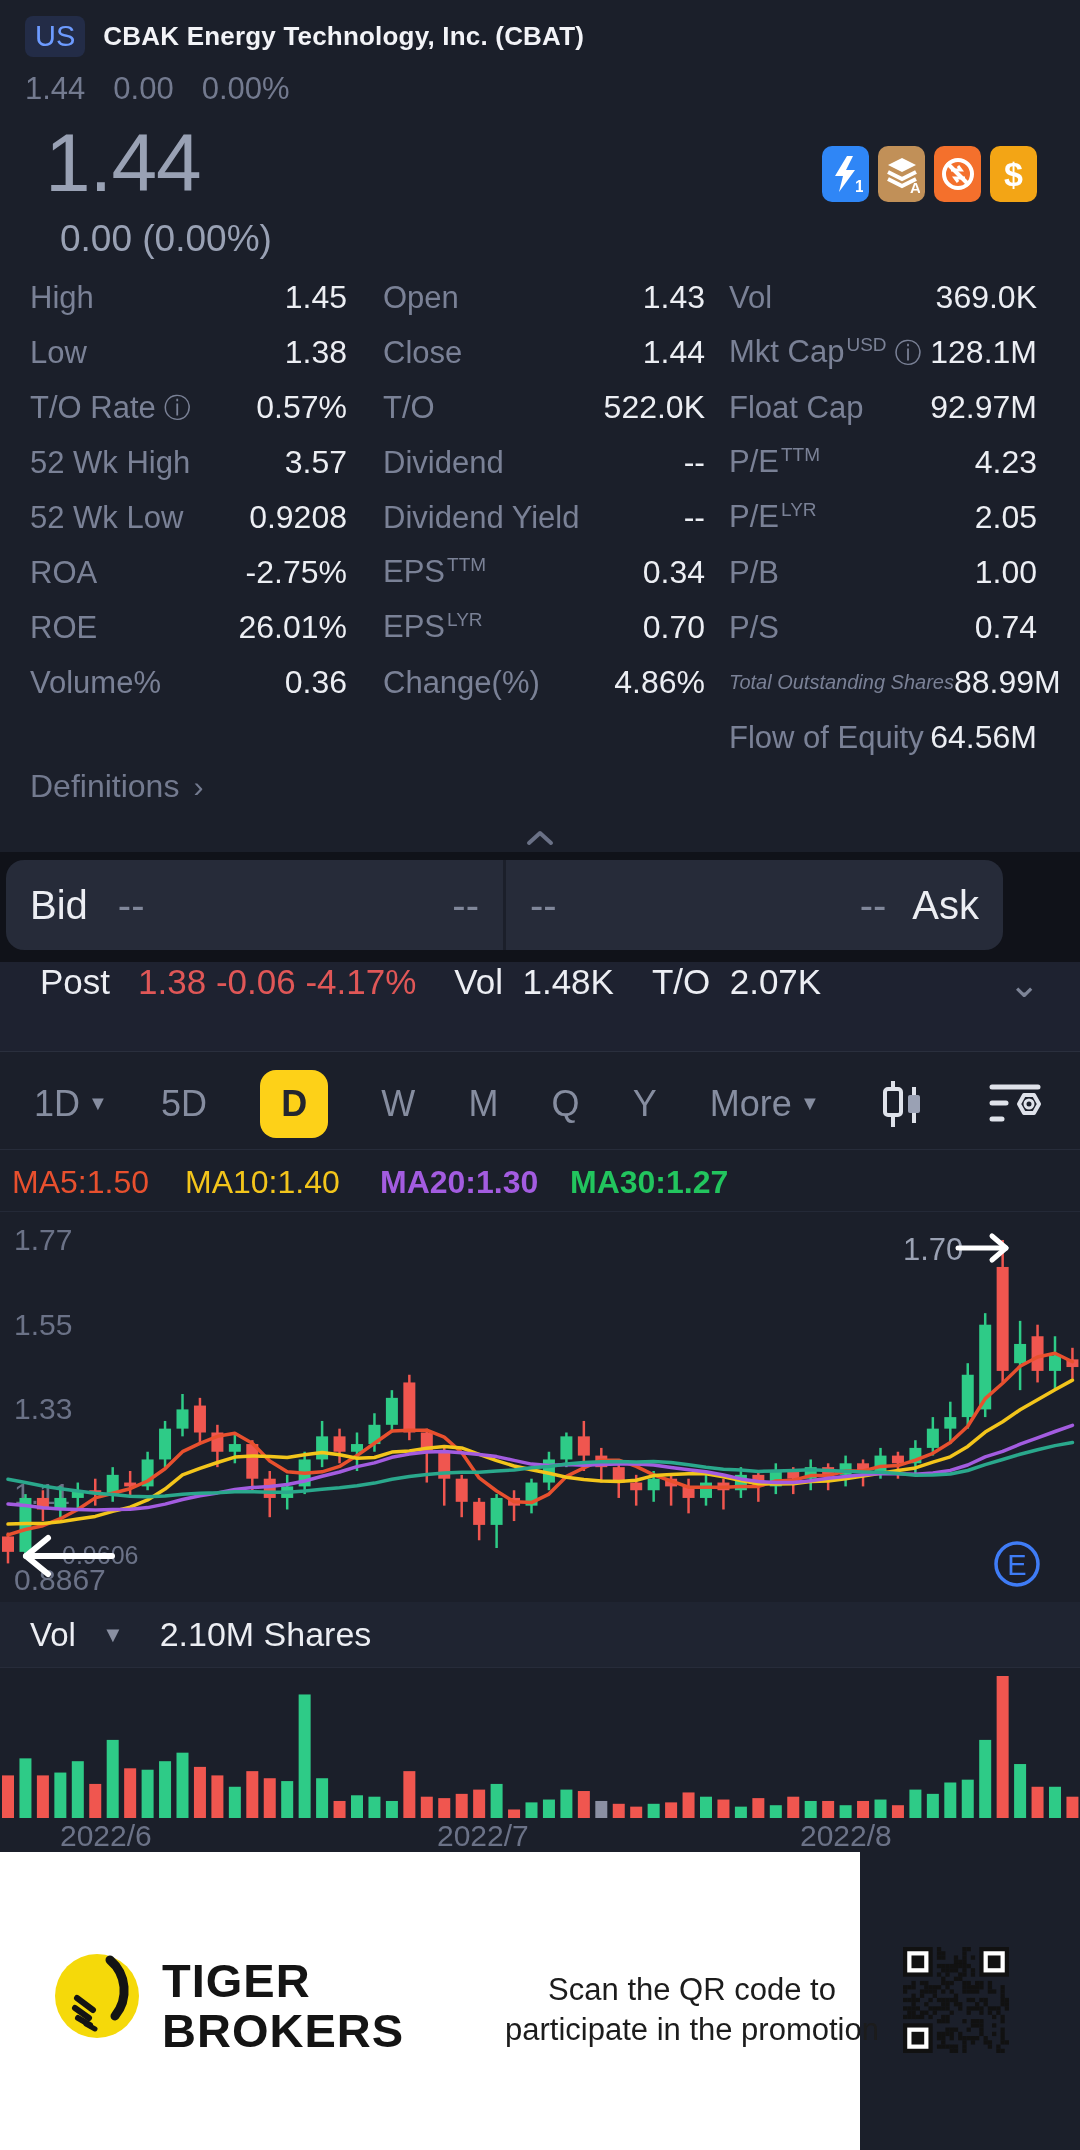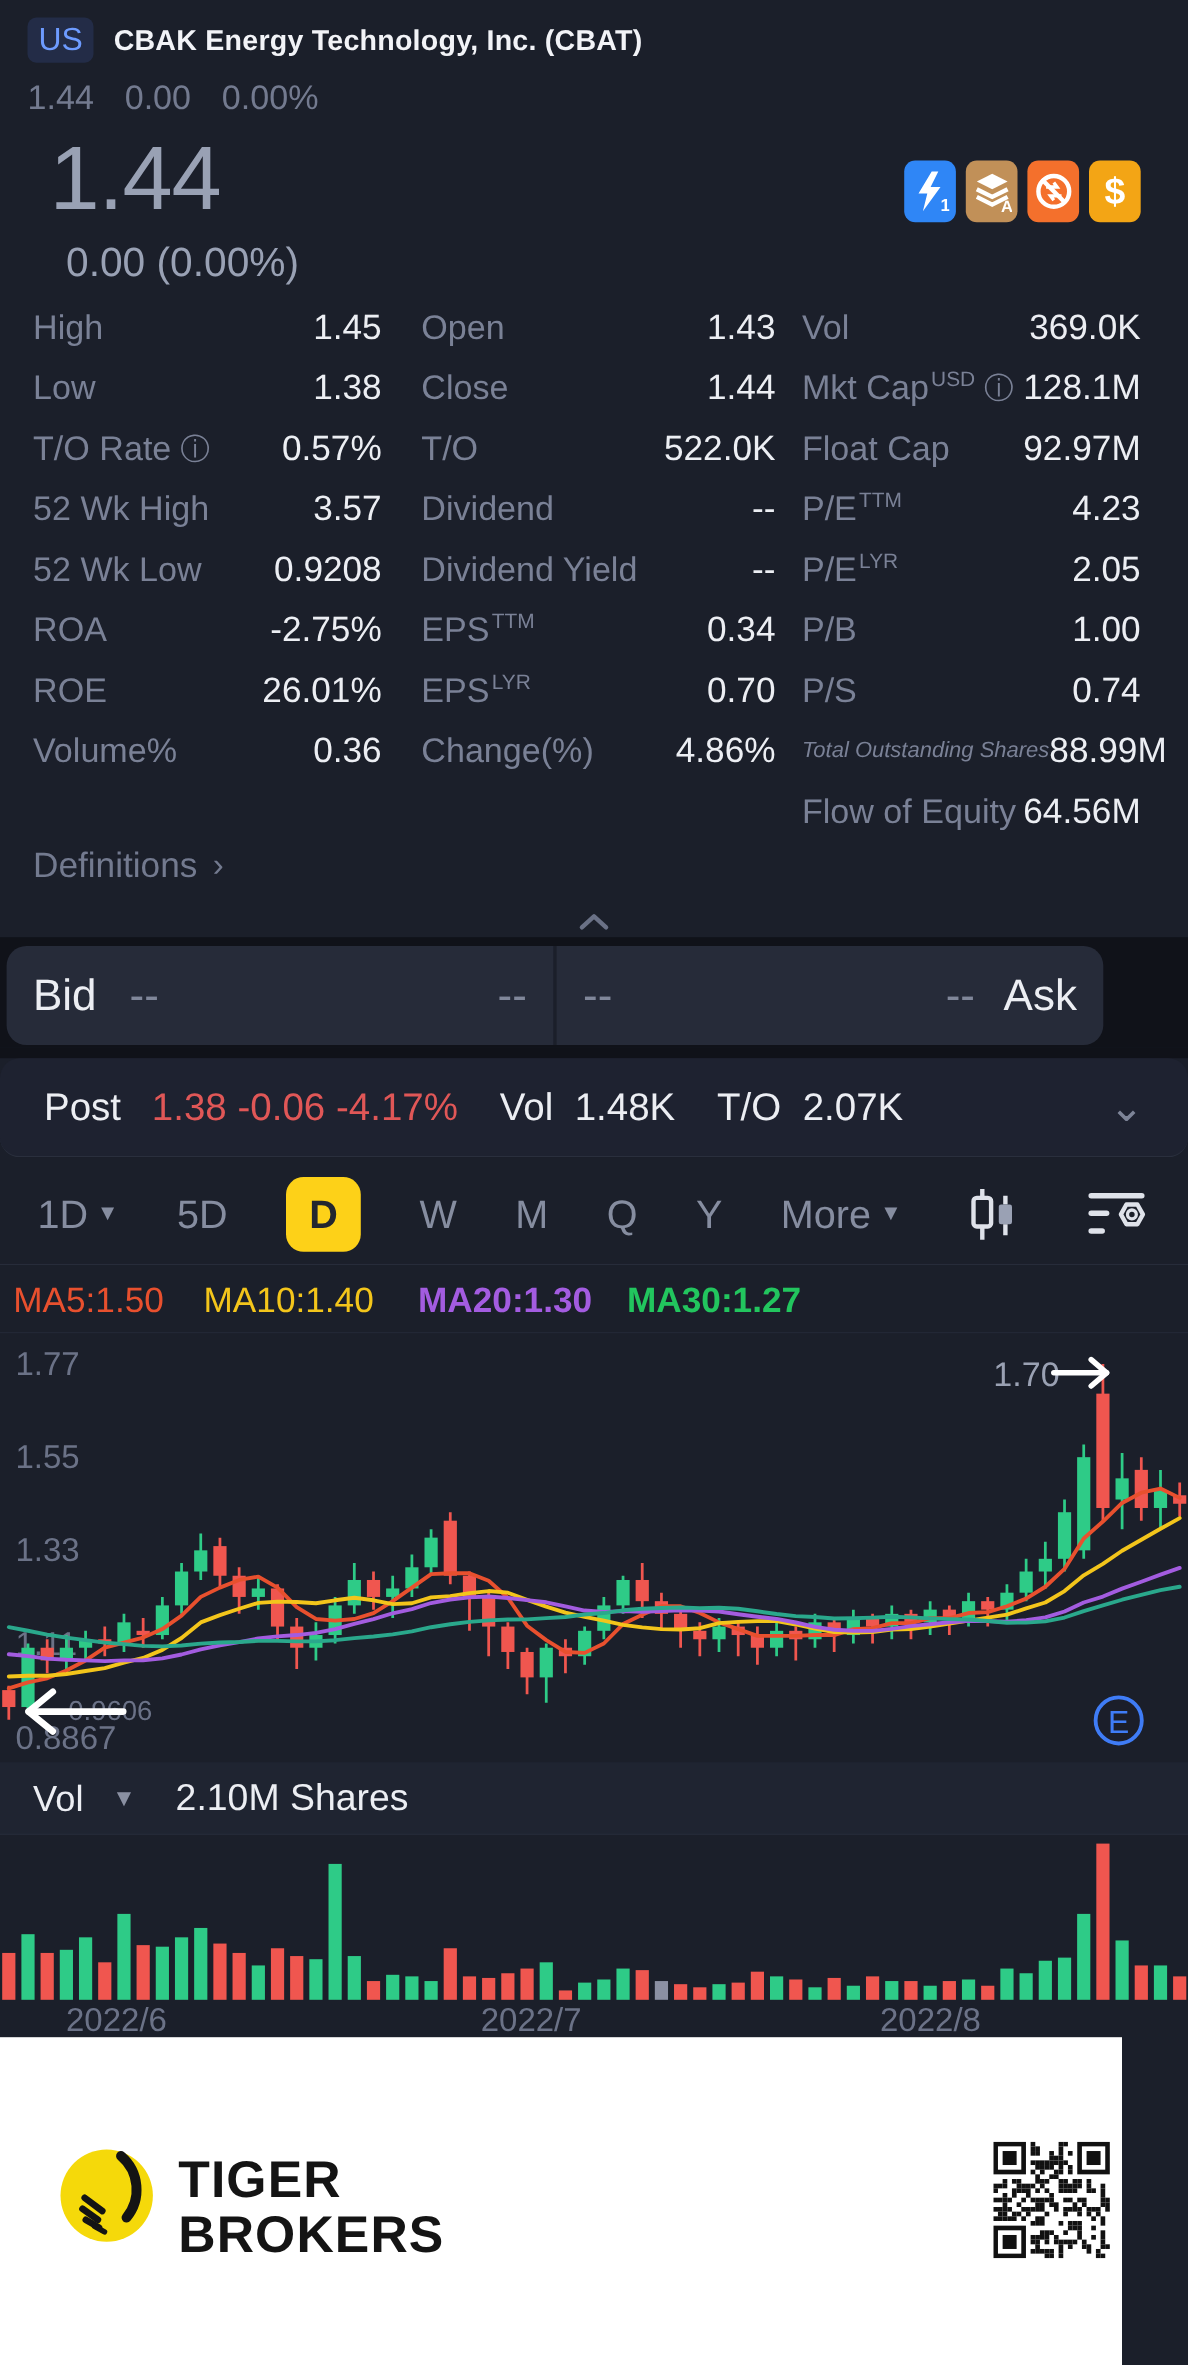--- a/index.html
+++ b/index.html
@@ -40,21 +40,21 @@
   
   .band { position:absolute; top:852px; left:0; width:1080px; height:100px; background:#101219;}
   .bidask { position:absolute; top:8px; left:6px; width:997px; height:90px; background:#262b39; border-radius:18px; display:flex; overflow:hidden;}
   .ba-half { flex:1; display:flex; align-items:center; padding:0 24px; font-size:40px;}
   .ba-half.left { border-right:3px solid #1b1f2a;}
   .wt { color:#eceef3;} .gy { color:#80879a;}
   .sp { flex:1;}
 
   
   .gap1 { position:absolute; top:952px; left:0; width:1080px; height:10px; background:#101219;}
-  .post { position:absolute; top:962px; left:0; width:1080px; height:90px; background:#1e2230; border-bottom:1px solid #2a2f3d; display:flex; align-items:center; padding:0 40px; font-size:35px; gap:0;border-radius:18px;}
+  .post { position:absolute; top:962px; left:0; width:1080px; height:90px; background:#1e2230; border-bottom:1px solid #2a2f3d; display:flex; padding:0 40px; font-size:35px; gap:0;}
   .post .red { color:#e05757; margin-left:28px;}
   .post .seg { margin-left:38px; color:#eceef3;}
   .post .dd { margin-left:auto; color:#7d8497; font-size:38px;}
 
   
   .tabs { position:absolute; top:1058px; left:0; width:1080px; height:92px; border-bottom:1px solid #272c3a; display:flex; align-items:center; padding:0 34px; justify-content:space-between;}
   .tab { color:#868da0; font-size:36px; display:flex; align-items:center; gap:8px;}
   .tab .car { font-size:20px; color:#868da0;}
   .tab.sel { background:#fdd118; color:#23262f; font-weight:700; width:68px; height:68px; border-radius:16px; justify-content:center;}
   .ticon { display:flex; align-items:center;}
@@ -64,21 +64,21 @@
   .marow span { position:absolute; top:14px; font-size:32px;}
 
   .chart { position:absolute; top:1212px; left:0;}
   .volrow { position:absolute; top:1602px; left:0; width:1080px; height:66px; background:#1f2431; border-bottom:1px solid #272c3a; display:flex; align-items:center; padding:0 30px; gap:0;}
   .volrow .v1 { color:#eceef3; font-size:33px;}
   .volrow .tri { color:#8a90a2; font-size:22px; margin-left:26px;}
   .volrow .v2 { color:#eceef3; font-size:34px; margin-left:36px;}
   .volchart { position:absolute; top:1668px; left:0;}
 
   
-  .footer { position:absolute; top:1852px; left:0; width:1020px; height:298px; background:#ffffff;}
+  .footer { position:absolute; top:1852px; left:0; width:860px; height:298px; background:#ffffff;}
   .logo { position:absolute; top:100px; left:53px;}
   .brand { position:absolute; top:104px; left:162px; color:#141414; font-weight:700; font-size:47px; line-height:50px; letter-spacing:1px;}
   .promo { position:absolute; top:118px; left:432px; width:520px; text-align:center; color:#1c1c1c; font-size:31px; line-height:40px;}
   .qr { position:absolute; top:95px; left:903px;}
 </style>
 </head>
 <body>
 
 <div class="page">
 
@@ -573,20 +573,24 @@
       <circle cx="44" cy="44" r="42" fill="#f5d90a"></circle>
       <path d="M57 8 A40 40 0 0 1 62 64" fill="none" stroke="#141414" stroke-width="9" stroke-linecap="round"></path>
       <path d="M24 46 L40 58" stroke="#141414" stroke-width="6" stroke-linecap="round"></path>
       <path d="M22 56 L36 66" stroke="#141414" stroke-width="6" stroke-linecap="round"></path>
       <path d="M25 66 L37 73" stroke="#141414" stroke-width="6" stroke-linecap="round"></path>
       <path d="M33 72 L42 77" stroke="#141414" stroke-width="5" stroke-linecap="round"></path>
     </svg>
     <div class="brand">
       <div>TIGER</div>
       <div>BROKERS</div>
+    </div>
+    <div class="promo">
+      <div>Scan the QR code to</div>
+      <div>participate in the promotion</div>
     </div>
     <svg class="qr" id="qr" width="106" height="106" viewBox="0 0 25 25">
         <rect x="8" y="0" width="1" height="1" fill="#111"></rect>
         <rect x="14" y="0" width="1" height="1" fill="#111"></rect>
         <rect x="15" y="0" width="1" height="1" fill="#111"></rect>
         <rect x="8" y="1" width="1" height="1" fill="#111"></rect>
         <rect x="9" y="1" width="1" height="1" fill="#111"></rect>
         <rect x="14" y="1" width="1" height="1" fill="#111"></rect>
         <rect x="8" y="2" width="1" height="1" fill="#111"></rect>
         <rect x="9" y="2" width="1" height="1" fill="#111"></rect>

